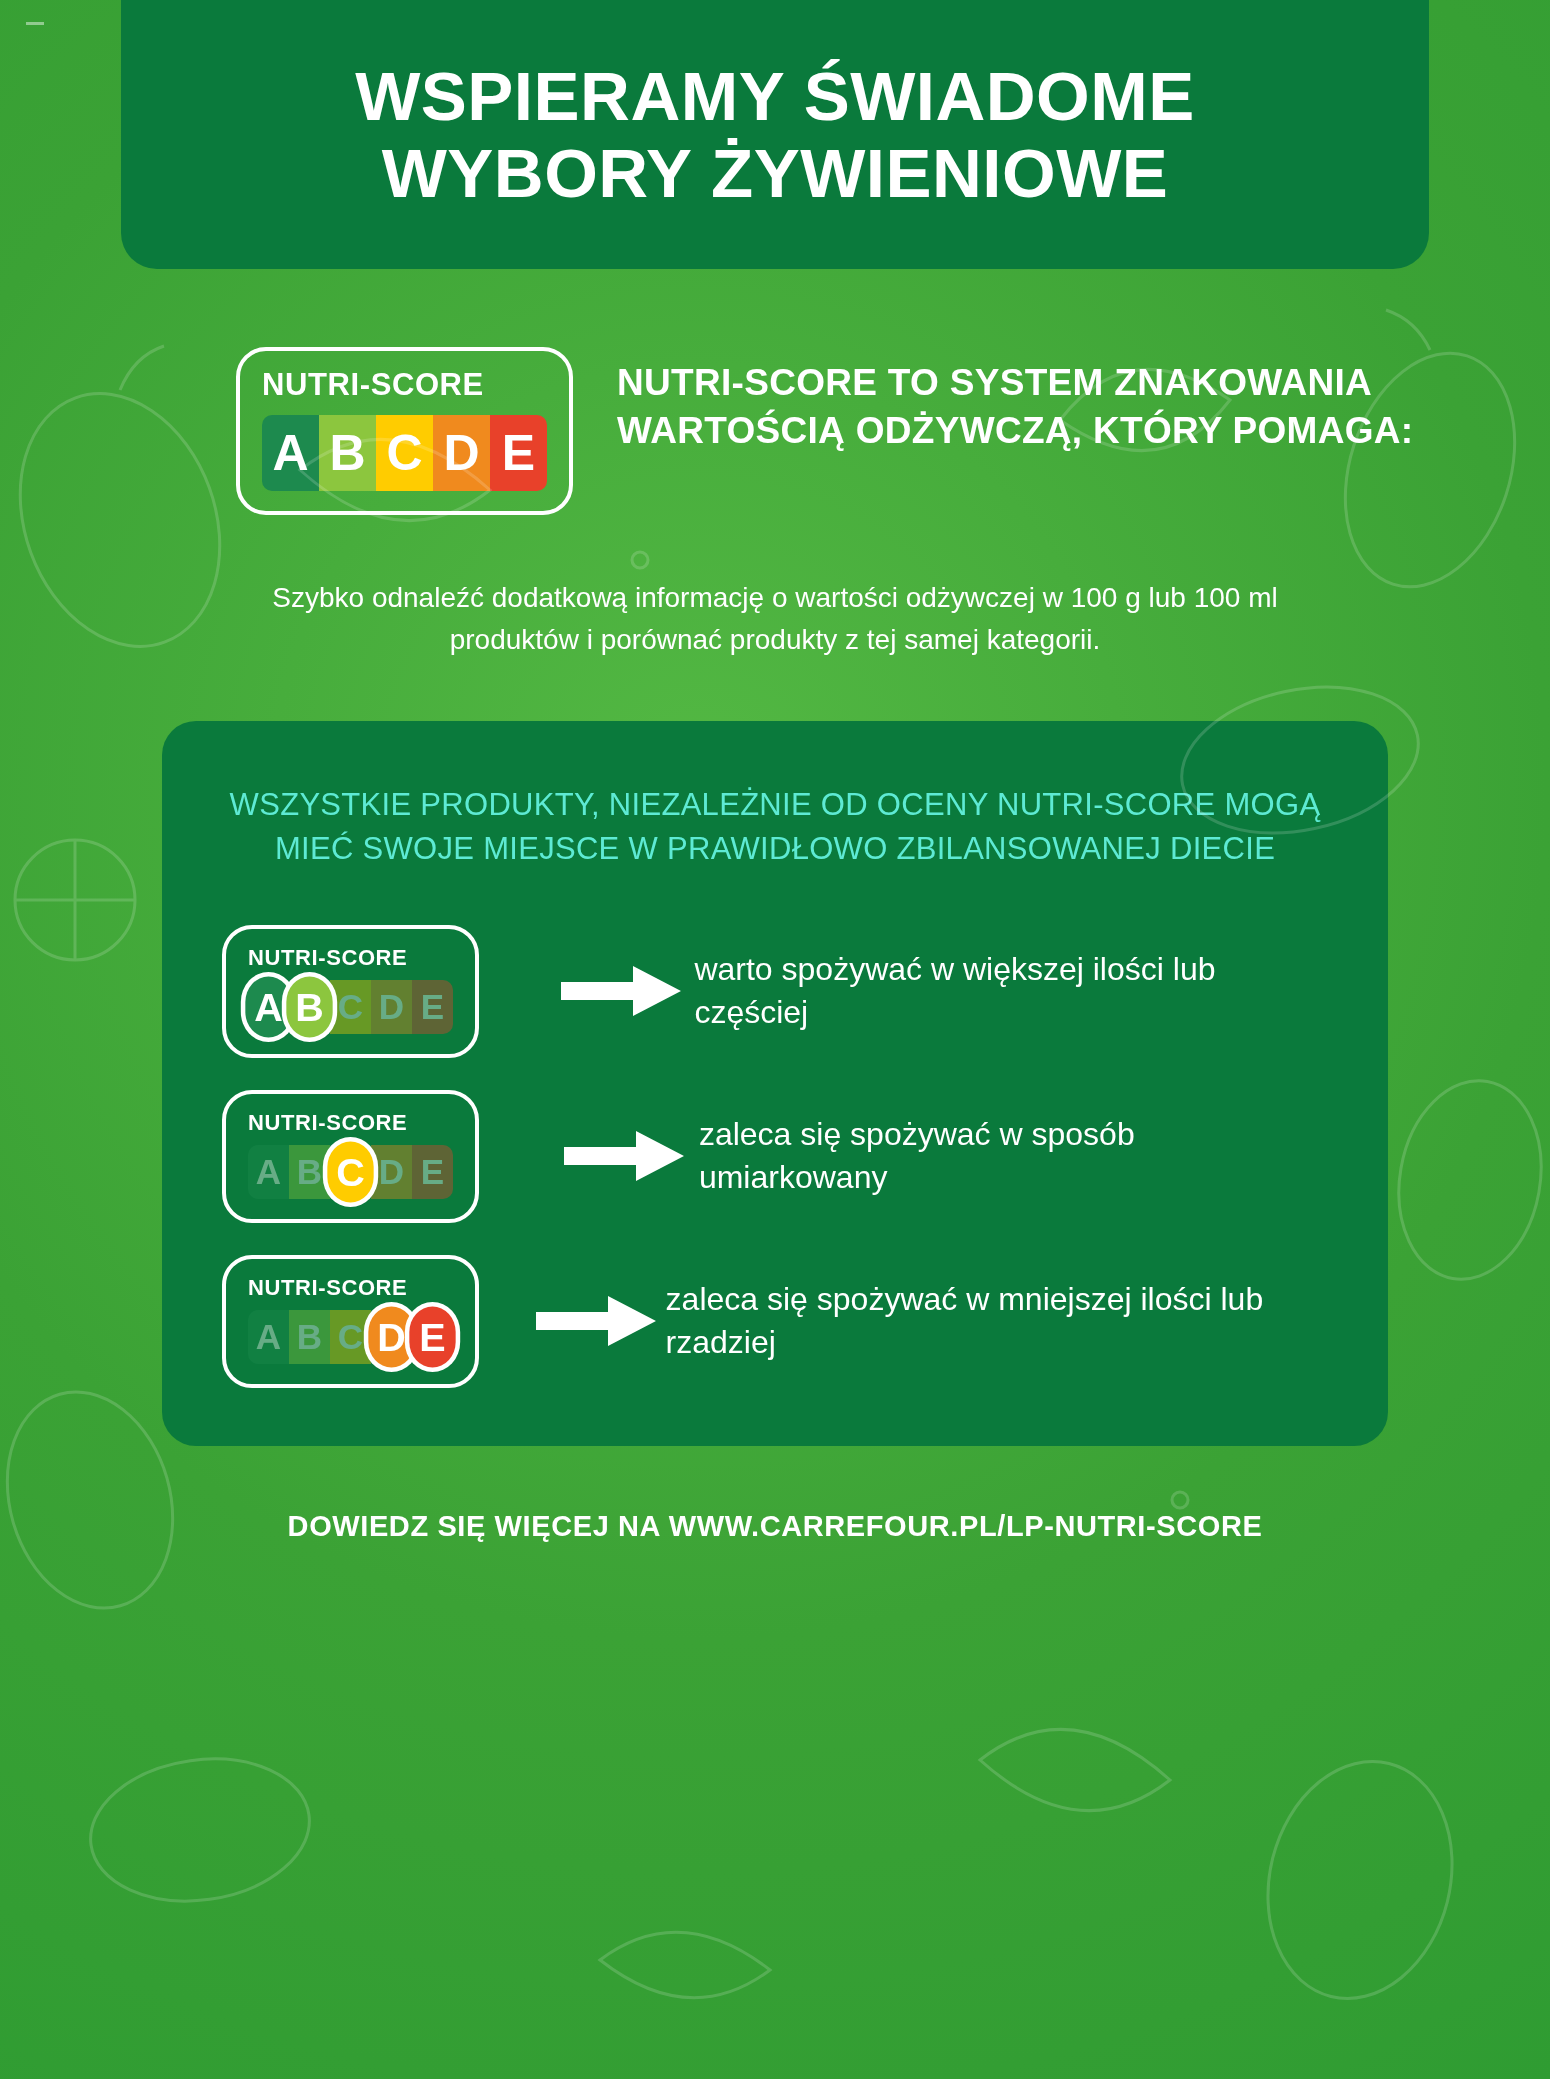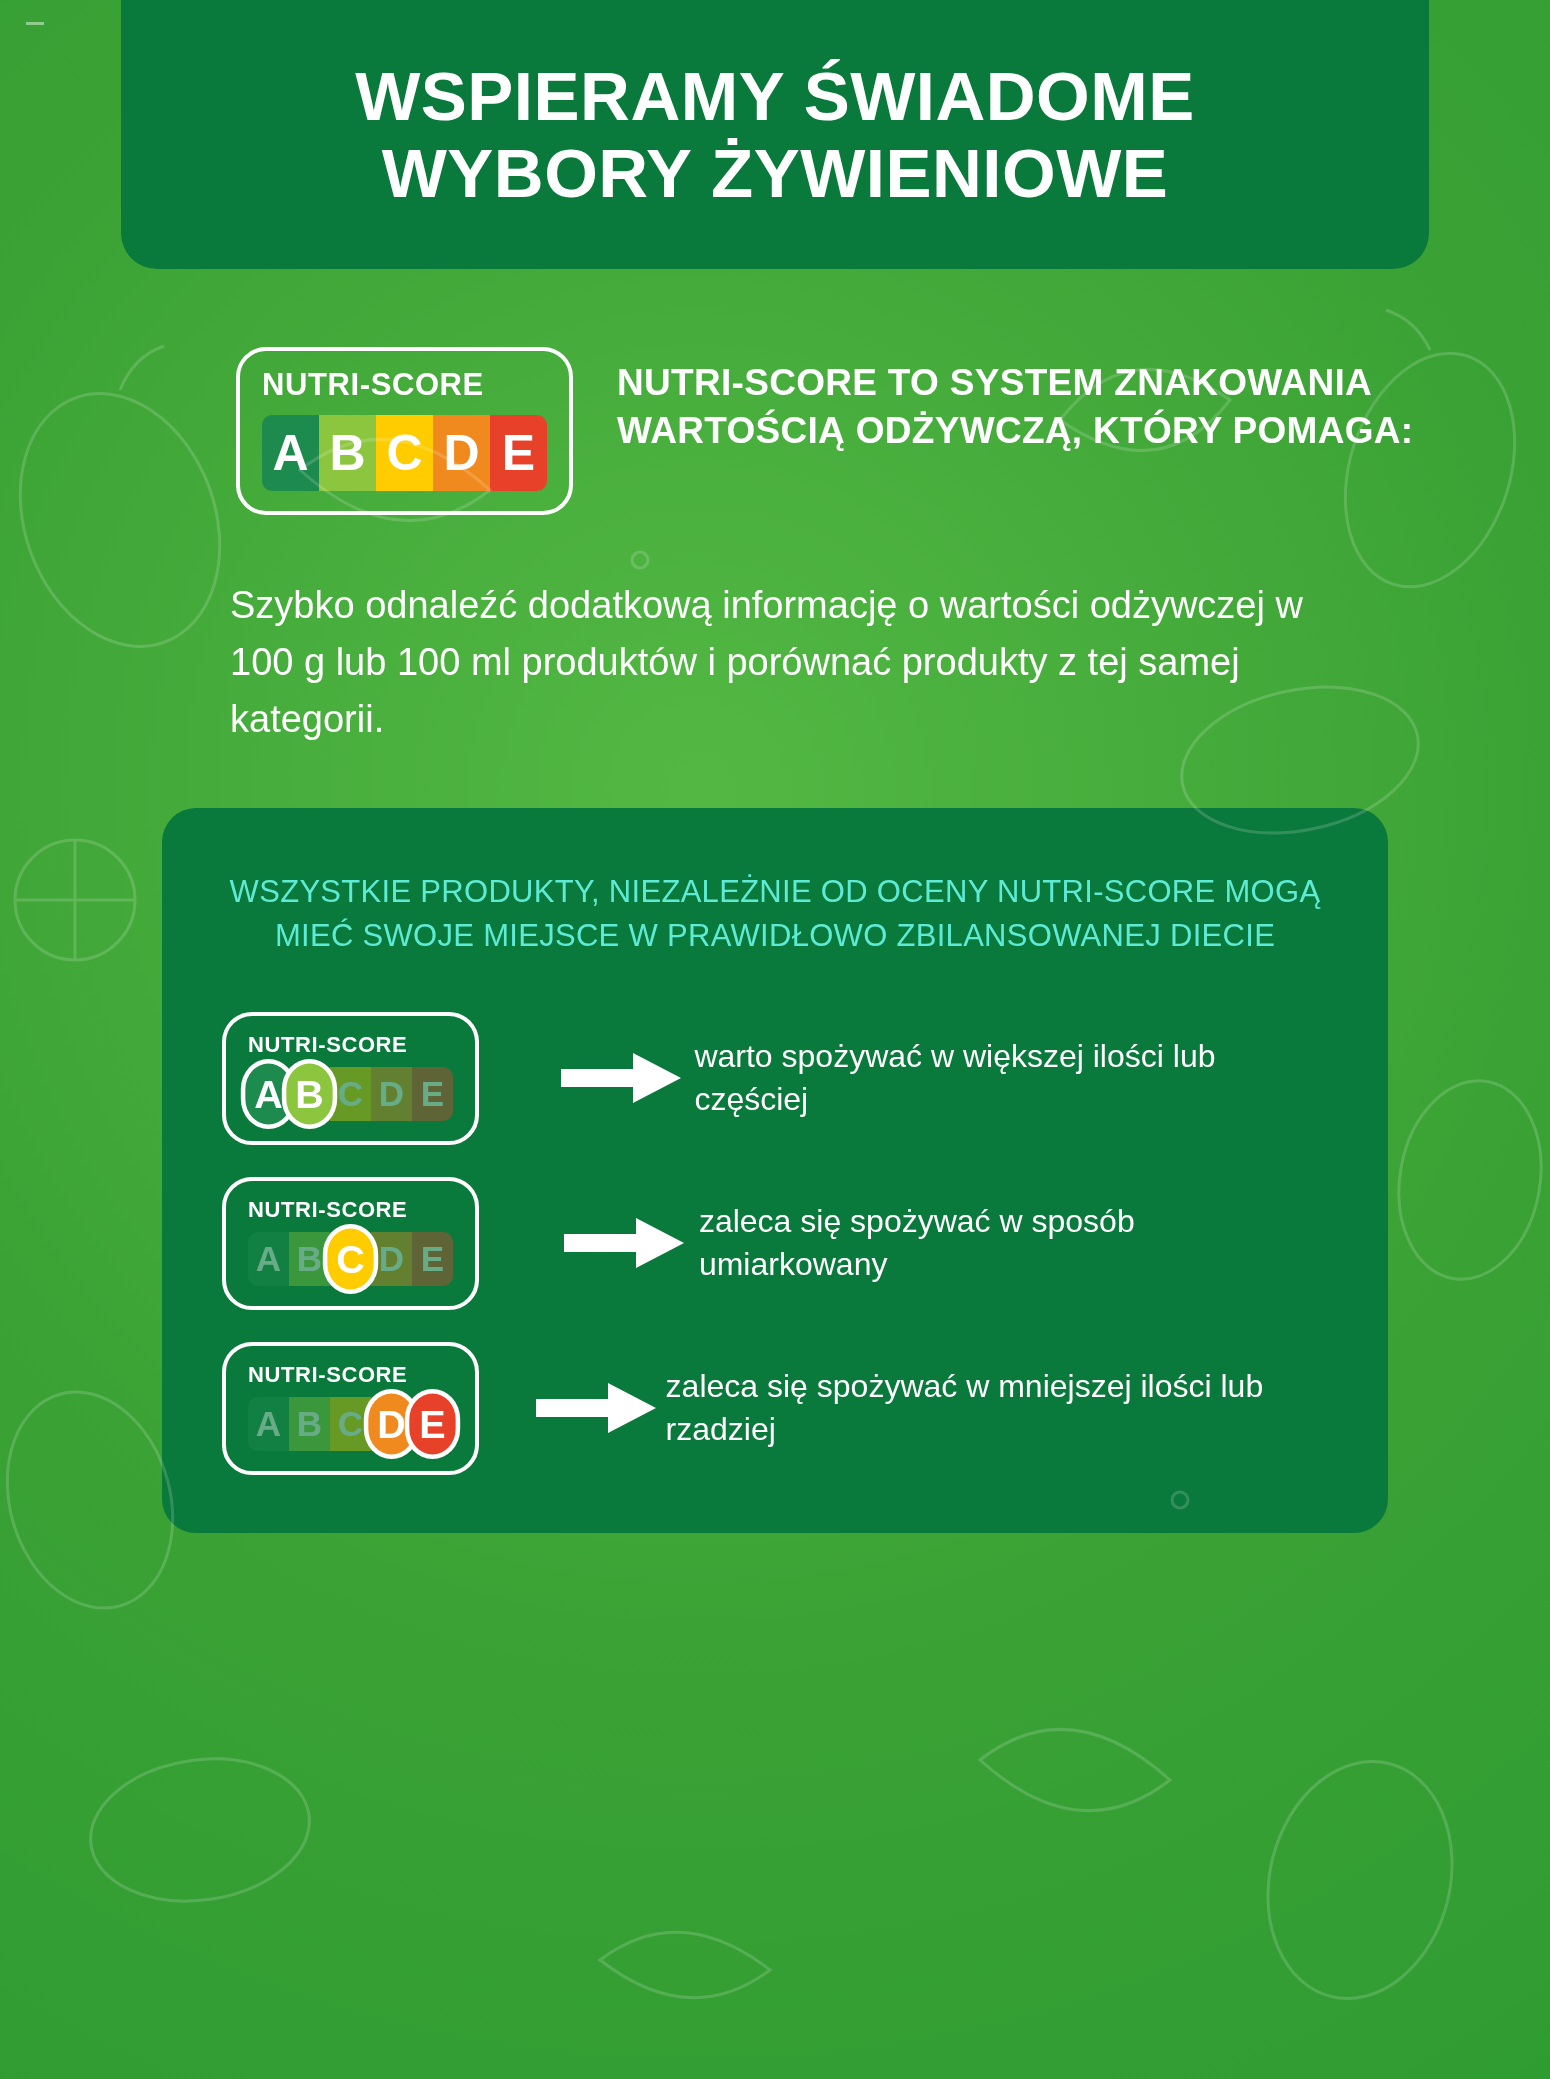--- a/index.html
+++ b/index.html
@@ -117,22 +117,22 @@
     color: #ffffff;
     font-size: 37px;
     line-height: 1.32;
     font-weight: bold;
     letter-spacing: 0.3px;
     padding-top: 12px;
   }
 
   .intro-para {
     color: #ffffff;
-    text-align: left;
-    font-size: 38px;
+    text-align: center;
+    font-size: 28px;
     line-height: 1.5;
     padding: 62px 230px 0;
   }
 
   
   .panel {
     margin: 60px 162px 0;
     background: #0a7a3c;
     border-radius: 34px;
     padding: 62px 60px 58px;
@@ -288,14 +288,15 @@
           <svg width="120" height="54" viewBox="0 0 120 54">
             <path d="M0 18 h72 V2 L120 27 L72 52 V36 H0 Z" fill="#ffffff"></path>
           </svg>
         </div>
         <div class="row-text">zaleca się spożywać w mniejszej ilości lub rzadziej</div>
       </div>
 
     </div>
   </div>
 
+  <div class="footer">DOWIEDZ SIĘ WIĘCEJ NA WWW.CARREFOUR.PL/LP-NUTRI-SCORE</div>
 
 </div>
 
 </body></html>

